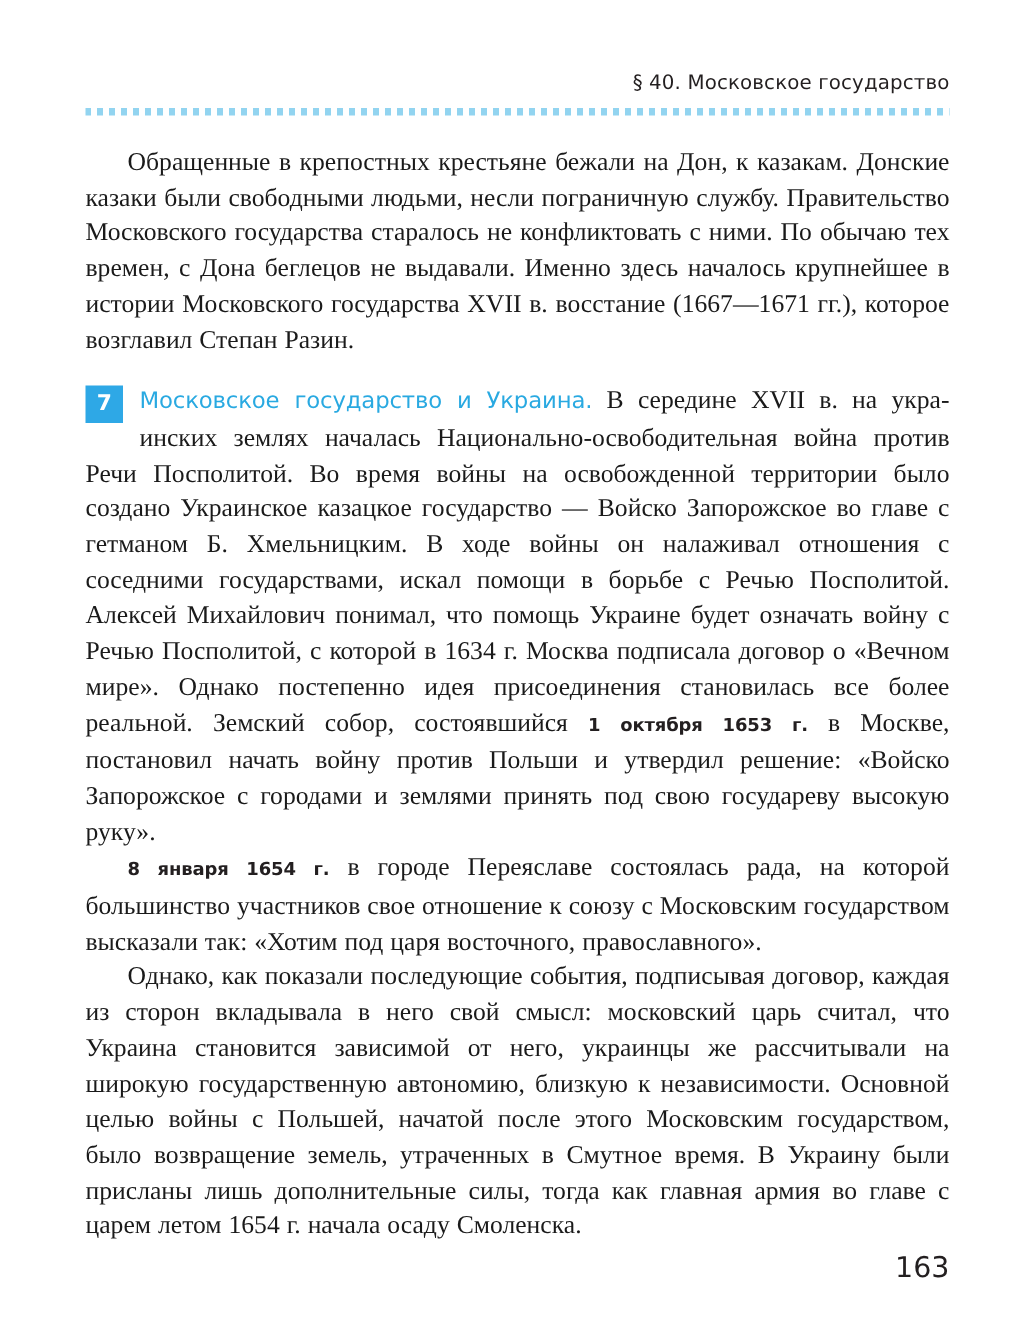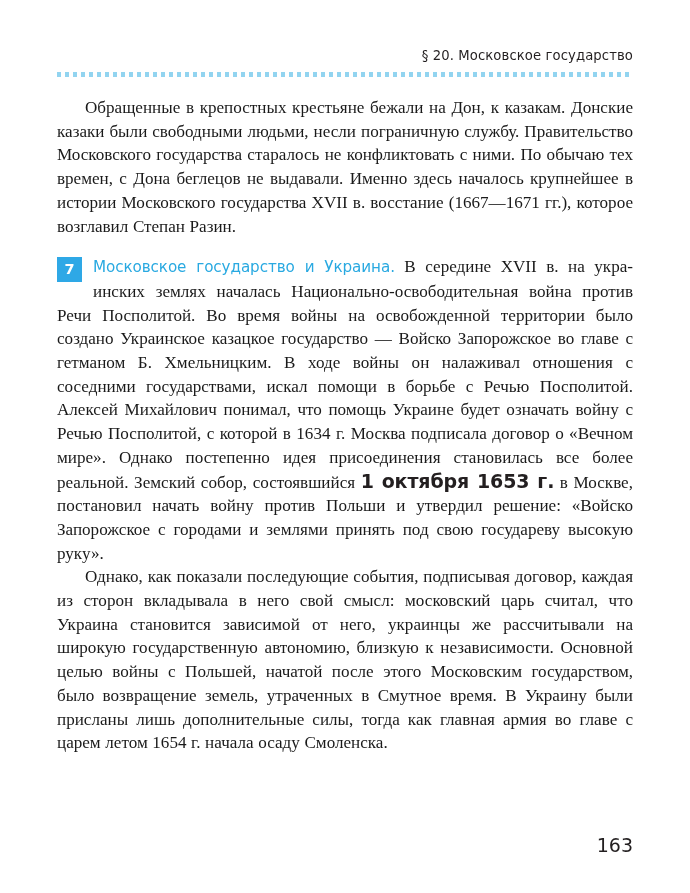--- a/index.html
+++ b/index.html
@@ -96,55 +96,56 @@
     font-family: "DejaVu Sans", "Liberation Sans", sans-serif;
     font-weight: normal;
     font-size: 15.2px;
     color: #29a9e1;
     letter-spacing: -0.1px;
   }
 
   .date {
     font-family: "DejaVu Sans", "Liberation Sans", sans-serif;
     font-weight: bold;
-    font-size: 19px;
+    font-size: 12px;
     color: #231f20;
     letter-spacing: -0.1px;
   }
 
   
   .folio {
     position: absolute;
     right: 57px;
     bottom: 37px;
     font-family: "DejaVu Sans", "Liberation Sans", sans-serif;
     font-size: 19px;
     color: #231f20;
     text-align: center;
   }
 </style>
 </head>
 <body>
 
 <div class="page">
 
-  <div class="running-head">§ 20. Московское государство</div>
+  <div class="running-head">§ 40. Московское государство</div>
 
   <div class="rule-dots"></div>
 
   <div class="column">
 
 
     <p class="body">Обращенные в крепостных крестьяне бежали на Дон, к казакам. Донские казаки были свободными людьми, несли пограничную служ­бу. Правительство Московского государства старалось не конфликто­вать с ними. По обычаю тех времен, с Дона беглецов не выдавали. Именно здесь началось крупнейшее в истории Московского государства XVII в. восстание (1667—1671 гг.), которое возглавил Степан Разин.</p>
 
     <div class="section-block">
       <div class="section-marker">7</div>
       <p class="body"><span class="section-title">Московское государство и Украина.</span> <span>В середине XVII в. на укра­инских землях началась Национально-освободительная война против Речи Посполитой. Во время войны на освобожденной терри­тории было создано Украинское казацкое государство — Войско За­порожское во главе с гетманом Б. Хмельницким. В ходе войны он налаживал отношения с соседними государствами, искал помощи в борьбе с Речью Посполитой. Алексей Михайлович понимал, что помощь Украине будет означать войну с Речью Посполитой, с кото­рой в 1634 г. Москва подписала договор о «Вечном мире». Однако постепенно идея присоединения становилась все более реальной. Зем­ский собор, состоявшийся</span> <span class="date">1 октября 1653 г.</span> <span>в Москве, постановил на­чать войну против Польши и утвердил решение: «Войско Запорож­ское с городами и землями принять под свою государеву высокую руку».</span></p>
     </div>
 
+    <p class="body"><span class="date">8 января 1654 г.</span> <span>в городе Переяславе состоялась рада, на которой большинство участников свое отношение к союзу с Московским госу­дарством высказали так: «Хотим под царя восточного, православного».</span></p>
 
     <p class="body">Однако, как показали последующие события, подписывая до­говор, каждая из сторон вкладывала в него свой смысл: московский царь считал, что Украина становится зависимой от него, украинцы же рассчитывали на широкую государственную автономию, близкую к независимости. Основной целью войны с Польшей, начатой после этого Московским государством, было возвращение земель, утрачен­ных в Смутное время. В Украину были присланы лишь дополнитель­ные силы, тогда как главная армия во главе с царем летом 1654 г. начала осаду Смоленска.</p>
 
   </div>
 
   <div class="folio">163</div>
 
 </div>
 
 </body></html>

